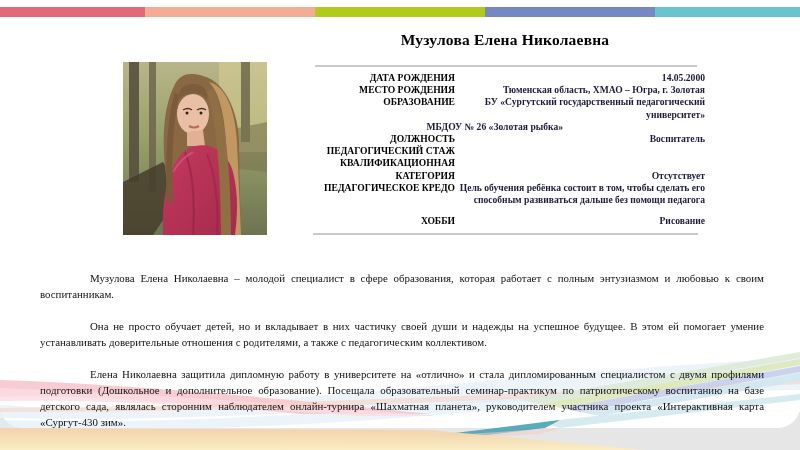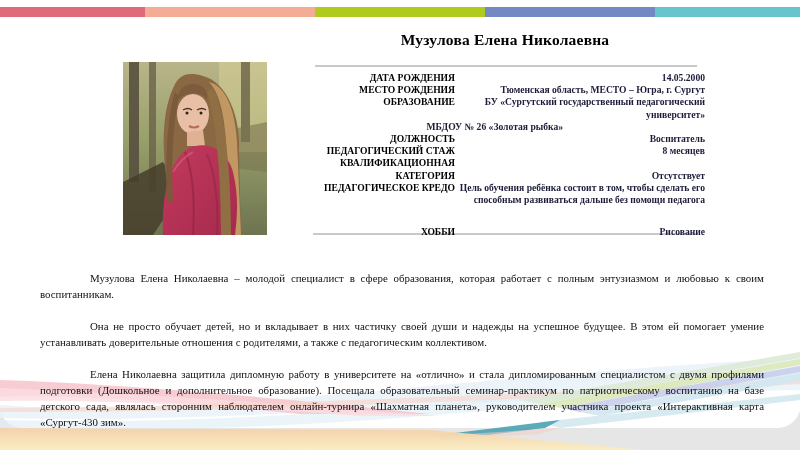--- a/index.html
+++ b/index.html
@@ -26,21 +26,21 @@
   .photo svg{display:block;width:100%;height:100%;}
   .rule{position:absolute;height:2px;background:#c9c9c9;}
   .rule-top{left:315px;top:65px;width:382px;}
   .rule-bottom{left:313px;top:233px;width:385px;}
   .profile{position:absolute;left:313px;top:72px;width:392px;
     font-size:9.6px;font-weight:bold;line-height:12.2px;text-align:right;}
   .profile .row{display:flex;align-items:flex-start;}
   .profile .row.align-end{align-items:flex-end;gap:46px;}
   .profile .label{width:142px;flex:0 0 142px;color:#000;}
   .profile .value{width:250px;color:#1c1c3a;}
-  .profile .row.gap-above{margin-top:20px;}
+  .profile .row.gap-above{margin-top:9px;}
   .body-text{position:absolute;left:40px;top:254px;width:724px;}
   .body-text p{
     margin:16px 0 10px 0;text-align:justify;text-indent:50px;
     font-size:10.9px;line-height:16px;color:#111;
   }
 </style>
 </head>
 <body>
 
 <div class="slide">
@@ -135,36 +135,35 @@
     <div class="rule rule-top"></div>
     <div class="rule rule-bottom"></div>
 
     <div class="profile">
       <div class="row">
         <span class="label">ДАТА РОЖДЕНИЯ</span>
         <span class="value">14.05.2000</span>
       </div>
       <div class="row">
         <span class="label">МЕСТО РОЖДЕНИЯ</span>
-        <span class="value">Тюменская область, МЕСТО – Югра, г. Сургут</span>
+        <span class="value">Тюменская область, ХМАО – Югра, г. Золотая</span>
       </div>
       <div class="row">
         <span class="label">ОБРАЗОВАНИЕ</span>
         <span class="value">БУ «Сургутский государственный педагогический университет»</span>
       </div>
       <div class="row">
         <span class="value">МБДОУ № 26 «Золотая рыбка»</span>
       </div>
       <div class="row">
         <span class="label">ДОЛЖНОСТЬ</span>
         <span class="value">Воспитатель</span>
       </div>
       <div class="row">
         <span class="label">ПЕДАГОГИЧЕСКИЙ СТАЖ</span>
-        <span class="value">8 месяцев</span>
       </div>
       <div class="row align-end">
         <span class="label">КВАЛИФИКАЦИОННАЯ КАТЕГОРИЯ</span>
         <span class="value">Отсутствует</span>
       </div>
       <div class="row">
         <span class="label">ПЕДАГОГИЧЕСКОЕ КРЕДО</span>
         <span class="value">Цель обучения ребёнка состоит в том, чтобы сделать его способным развиваться дальше без помощи педагога</span>
       </div>
       <div class="row gap-above">

